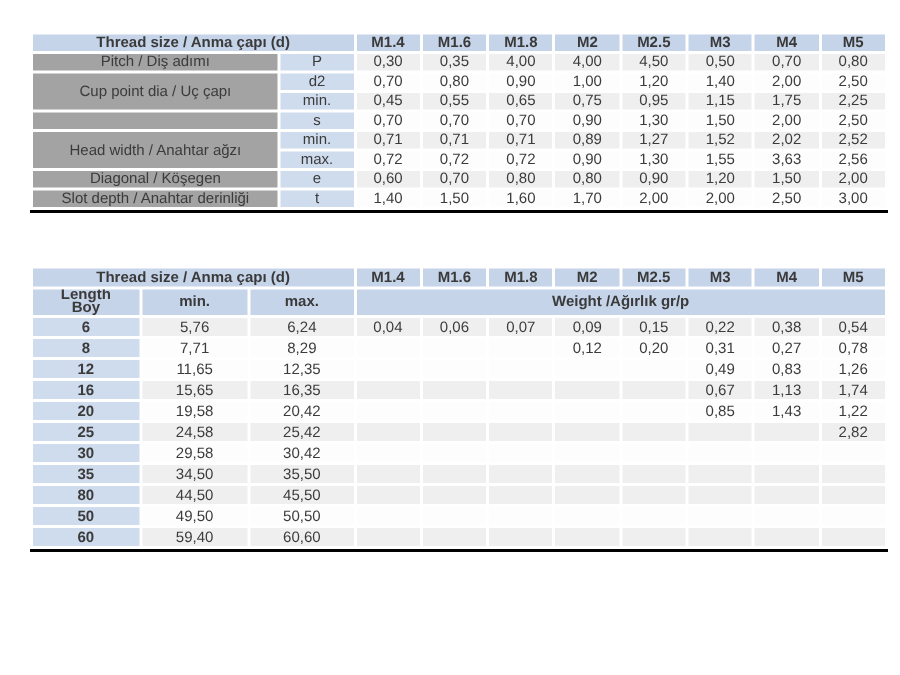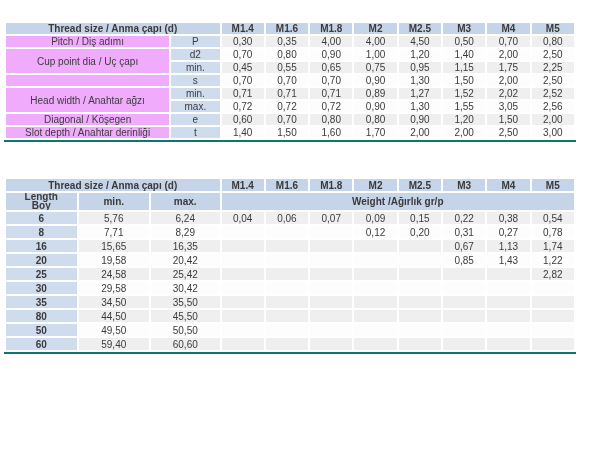--- a/index.html
+++ b/index.html
@@ -5,23 +5,23 @@
   html, body {
     margin: 0; padding: 0;
     width: 600px; height: 450px;
     overflow: hidden;
     background: #ffffff;
     font-family: "Liberation Sans", sans-serif;
     color: #3b3b3b;
   }
   .tbl-wrap {
     position: absolute;
-    left: 4px;
+    left: 20px;
     width: 572px;
-    border-bottom: 2px solid #0f766e;
+    border-bottom: 2px solid #000000;
   }
   #dim-wrap { top: 21px; }
   #wt-wrap  { top: 177px; }
   table.tbl {
     border-collapse: separate;
     border-spacing: 2px;
     table-layout: fixed;
     width: 100%;
   }
   .tbl td {
@@ -30,21 +30,21 @@
     padding: 0;
     text-align: center;
     vertical-align: middle;
     height: 11px;
     white-space: nowrap;
     overflow: hidden;
   }
   #wt-tbl td { height: 12px; }
   
   .hdr  { background: #c6d4e9; font-weight: bold; color: #3a3a3a; }
-  .lblc { background: #f0abfc; text-align: left; padding-left: 6px; }
+  .lblc { background: #a3a3a3; text-align: left; padding-left: 6px; }
   .symc { background: #cfdcee; }
   .lenc { background: #cfdcee; font-weight: bold; }
   .ttl-left { text-align: left; padding-left: 6px; }
   
   .g { background: #efefef; }
   .w { background: #fdfdfd; }
   
   .hdr-row1 td { height: 15px; }
   .hdr-row2 td { height: 21px; }
   .len-hdr div { font-size: 10px; line-height: 8.5px; font-weight: bold; }
@@ -141,21 +141,21 @@
           <td class="g">2,52</td>
         </tr>
         <tr>
           <td class="symc">max.</td>
           <td class="w">0,72</td>
           <td class="w">0,72</td>
           <td class="w">0,72</td>
           <td class="w">0,90</td>
           <td class="w">1,30</td>
           <td class="w">1,55</td>
-          <td class="w">3,05</td>
+          <td class="w">3,63</td>
           <td class="w">2,56</td>
         </tr>
         <tr>
           <td class="lblc" rowspan="1">Diagonal / Köşegen</td>
           <td class="symc">e</td>
           <td class="g">0,60</td>
           <td class="g">0,70</td>
           <td class="g">0,80</td>
           <td class="g">0,80</td>
           <td class="g">0,90</td>
@@ -237,20 +237,33 @@
           <td class="w"></td>
           <td class="w"></td>
           <td class="w"></td>
           <td class="w">0,12</td>
           <td class="w">0,20</td>
           <td class="w">0,31</td>
           <td class="w">0,27</td>
           <td class="w">0,78</td>
         </tr>
         <tr>
+          <td class="lenc">12</td>
+          <td class="w">11,65</td>
+          <td class="w">12,35</td>
+          <td class="w"></td>
+          <td class="w"></td>
+          <td class="w"></td>
+          <td class="w"></td>
+          <td class="w"></td>
+          <td class="w">0,49</td>
+          <td class="w">0,83</td>
+          <td class="w">1,26</td>
+        </tr>
+        <tr>
           <td class="lenc">16</td>
           <td class="g">15,65</td>
           <td class="g">16,35</td>
           <td class="g"></td>
           <td class="g"></td>
           <td class="g"></td>
           <td class="g"></td>
           <td class="g"></td>
           <td class="g">0,67</td>
           <td class="g">1,13</td>

